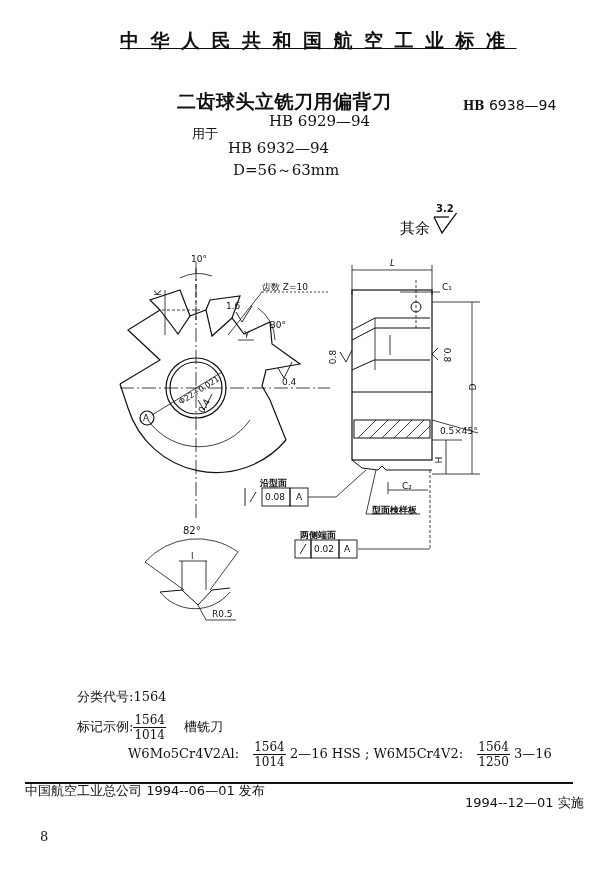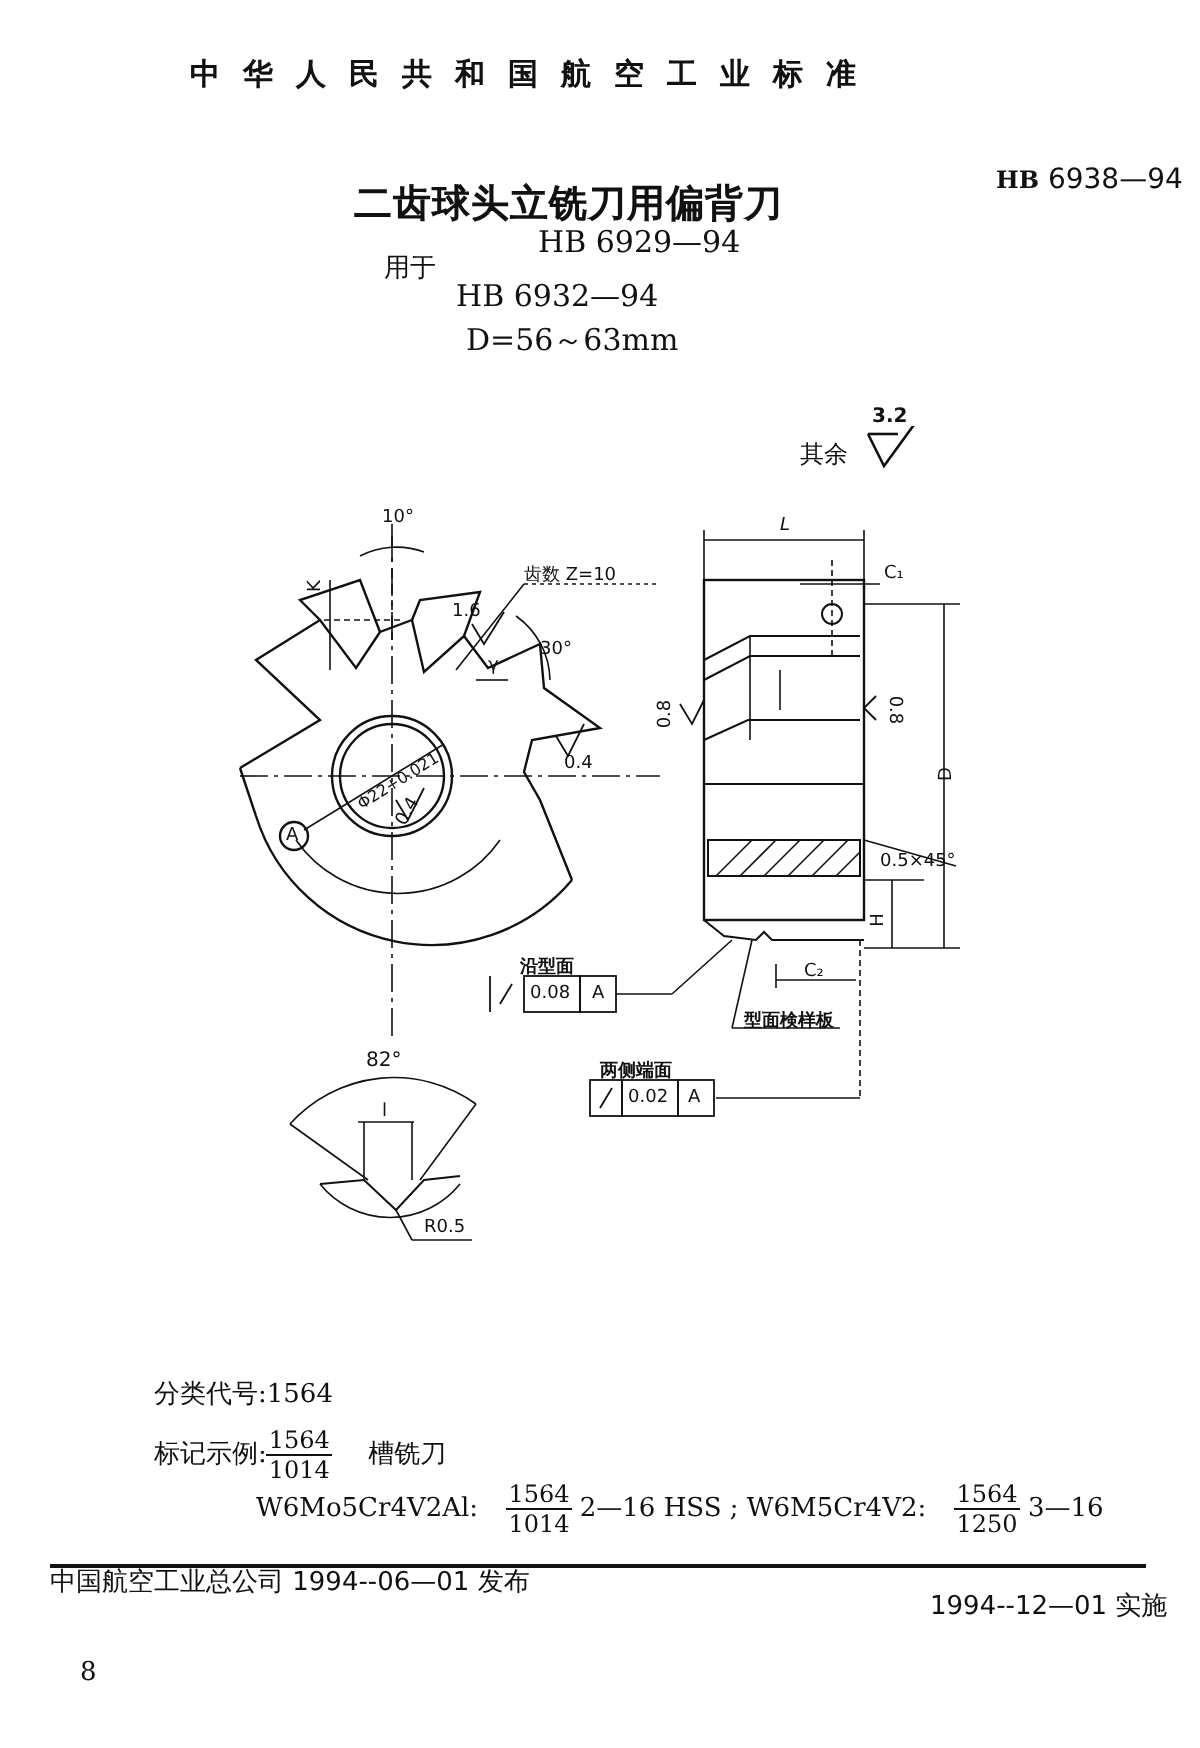--- a/index.html
+++ b/index.html
@@ -1,27 +1,27 @@
 <!DOCTYPE html>
 <html><head>
 <meta charset="utf-8">
 <style>
   html, body { margin: 0; padding: 0; background: #ffffff; }
   body { width: 600px; height: 874px; position: relative; overflow: hidden; color: #111; font-family: "DejaVu Sans", sans-serif; }
   .abs { position: absolute; }
-  .header-org { left: 95px; top: 28px; font-size: 15px; font-weight: bold; letter-spacing: 11.5px; white-space: nowrap; }
+  .header-org { left: 120px; top: 28px; font-size: 19px; font-weight: bold; letter-spacing: 11.5px; white-space: nowrap; text-decoration: underline; }
   .title { left: 177px; top: 89px; font-size: 19px; font-weight: bold; white-space: nowrap; letter-spacing: 0.5px; }
-  .std-no { left: 463px; top: 82px; font-size: 14px; white-space: nowrap; margin-left: 35px; }
+  .std-no { left: 463px; top: 97px; font-size: 14px; white-space: nowrap; }
   .std-no b { font-family: "DejaVu Serif", serif; font-weight: bold; font-size: 12px; }
   .used-for { left: 192px; top: 125px; font-size: 13px; }
   .ref { font-family: "DejaVu Serif", serif; font-size: 15px; white-space: nowrap; }
   .ref1 { left: 228px; top: 112px; margin-left: 41px; }
   .ref2 { left: 228px; top: 139px; }
   .dia { left: 233px; top: 161px; font-family: "DejaVu Serif", serif; font-size: 15px; white-space: nowrap; }
-  .qiyu { left: 400px; top: 219px; font-size: 12px; }
+  .qiyu { left: 400px; top: 219px; font-size: 15px; }
   .rough-val { left: 436px; top: 203px; font-size: 10px; font-weight: bold; }
   .drawing { left: 0; top: 240px; }
   .lbl { font-family: "DejaVu Sans", sans-serif; font-size: 9px; }
   .info { font-family: "DejaVu Serif", serif; font-size: 13px; white-space: nowrap; }
   .cls { left: 77px; top: 688px; }
   .mark { left: 77px; top: 713px; }
   .frac { display: inline-flex; flex-direction: column; align-items: center; vertical-align: middle; line-height: 14px; font-size: 12px; }
   .frac .num { border-bottom: 1px solid #111; padding: 0 1px; }
   .mat-line { left: 128px; top: 740px; }
   .rule { left: 25px; top: 782px; width: 548px; height: 2px; background: #111; }

